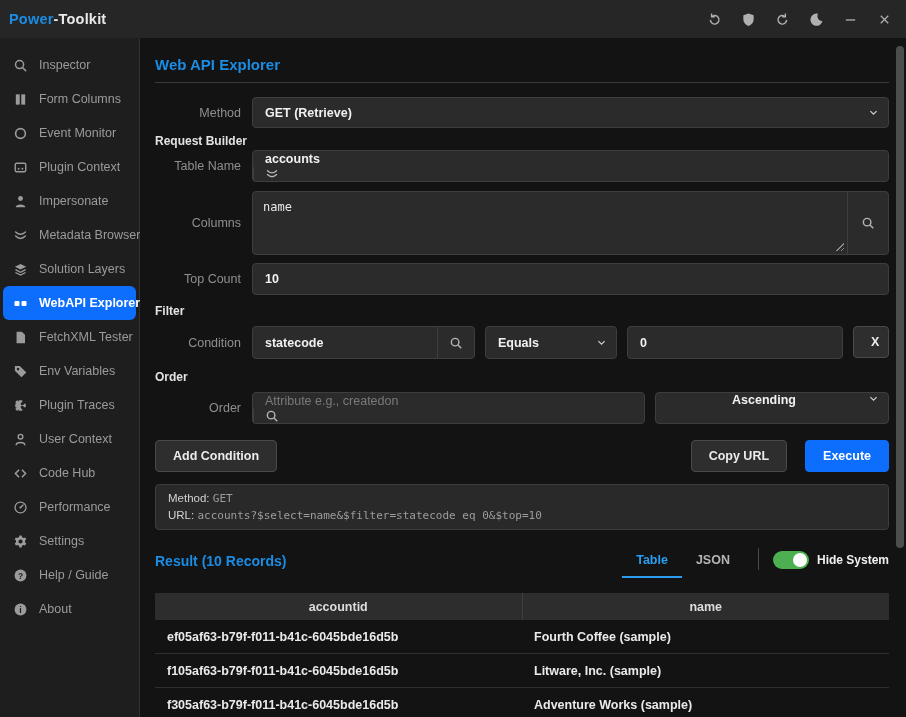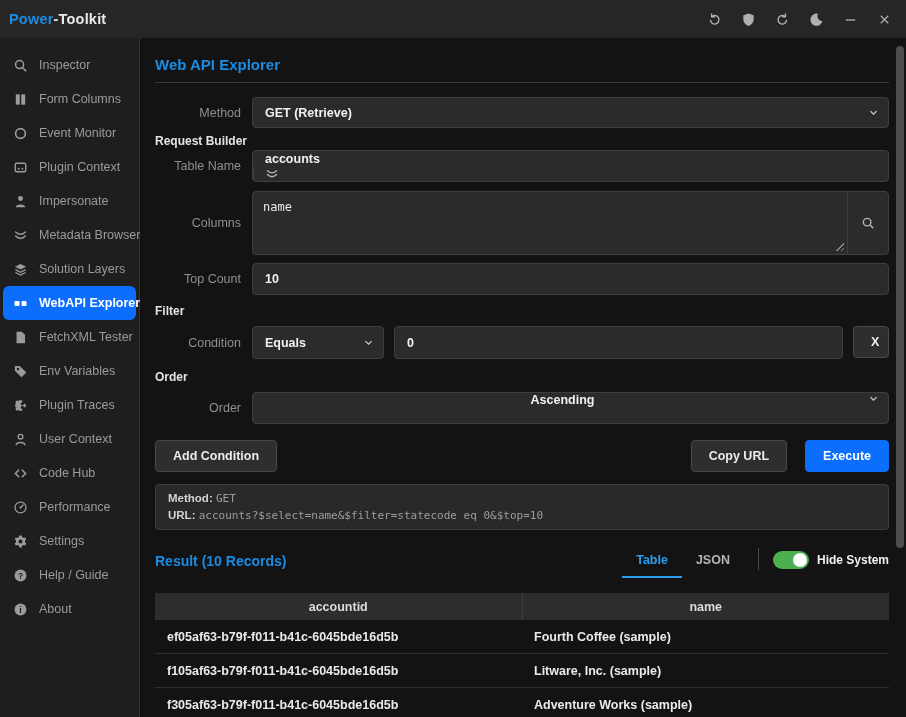--- a/index.html
+++ b/index.html
@@ -66,21 +66,21 @@
   .order-attr{width:393px;flex:none;} .order-dir{flex:1;}
   
   .actions{display:flex;margin-top:16px;gap:18px;}
   .btn{height:32px;border-radius:4px;font:600 12.5px "Liberation Sans",sans-serif;
     border:1px solid #4a4a4a;background:#2e2e2e;color:#ececec;padding:0 17px;cursor:pointer;}
   .btn.primary{background:var(--accent);border-color:var(--accent);color:#fff;}
   .spacer{flex:1;}
   
   .preview{margin-top:12px;background:#292929;border:1px solid #3d3d3d;border-radius:4px;
     padding:5px 12px;font-size:11.5px;line-height:16px;}
-  .pv-label{color:#d2d2d2;font-weight:700;}
+  .pv-label{color:#d2d2d2;font-weight:400;}
   .pv-value{color:#9d9d9d;font-family:"DejaVu Sans Mono",monospace;font-size:11px;}
   
   .result-head{display:flex;align-items:flex-end;margin-top:18px;}
   .result-title{font-size:14px;color:var(--heading-blue);font-weight:700;margin:0;
     flex:1;padding-bottom:9px;}
   .tabs{display:flex;align-items:flex-end;}
   .tab{padding:5px 14px 9px;font-size:12.5px;color:#b5b5b5;font-weight:600;
     border-bottom:2px solid transparent;cursor:pointer;}
   .tab.active{color:#2b9df1;border-bottom-color:#2b9df1;}
   .vdiv{width:1px;height:22px;background:#4a4a4a;margin:0 14px 8px 14px;}
@@ -372,40 +372,62 @@
             <input value="10" style="">
           </div>
         </div>
       </div>
 
       <div class="section-label flt">Filter</div>
 
       <div class="frow mt7">
         <label>Condition</label>
         <div class="fields">
+          <div class="control igroup h33 cond-attr">
+            <input value="statecode" style="">
+            <span class="icon-sec">
+                <span class="icon">
+                  <svg viewBox="0 0 16 16">
+                    <circle cx="7" cy="7" r="4.3" fill="none" stroke="currentColor" stroke-width="1.6"></circle>
+                    <line x1="10.3" y1="10.3" x2="14" y2="14" stroke="currentColor" stroke-width="1.6"></line>
+                  </svg>
+                </span>
+              </span>
+          </div>
           <div class="control select h33 cond-op">
             <span class="value">Equals</span>
             <span class="chev icon">
                 <svg viewBox="0 0 16 16">
                   <path d="M3.5 6 L8 10.5 12.5 6" fill="none" stroke="currentColor" stroke-width="1.8"></path>
                 </svg>
               </span>
           </div>
           <div class="control h33 cond-val" style="display:flex">
             <input value="0" style="">
           </div>
           <button class="btn h33 x-btn">X</button>
         </div>
       </div>
 
       <div class="section-label ord">Order</div>
 
       <div class="frow mt7">
         <label>Order</label>
         <div class="fields">
+          <div class="control igroup h32 order-attr">
+            <input placeholder="Attribute e.g., createdon" style="">
+            <span class="icon-sec">
+                <span class="icon">
+                  <svg viewBox="0 0 16 16">
+                    <circle cx="7" cy="7" r="4.3" fill="none" stroke="currentColor" stroke-width="1.6"></circle>
+                    <line x1="10.3" y1="10.3" x2="14" y2="14" stroke="currentColor" stroke-width="1.6"></line>
+                  </svg>
+                </span>
+              </span>
+          </div>
           <div class="control select h32 order-dir">
             <span class="value">Ascending</span>
             <span class="chev icon">
                 <svg viewBox="0 0 16 16">
                   <path d="M3.5 6 L8 10.5 12.5 6" fill="none" stroke="currentColor" stroke-width="1.8"></path>
                 </svg>
               </span>
           </div>
         </div>
       </div>

